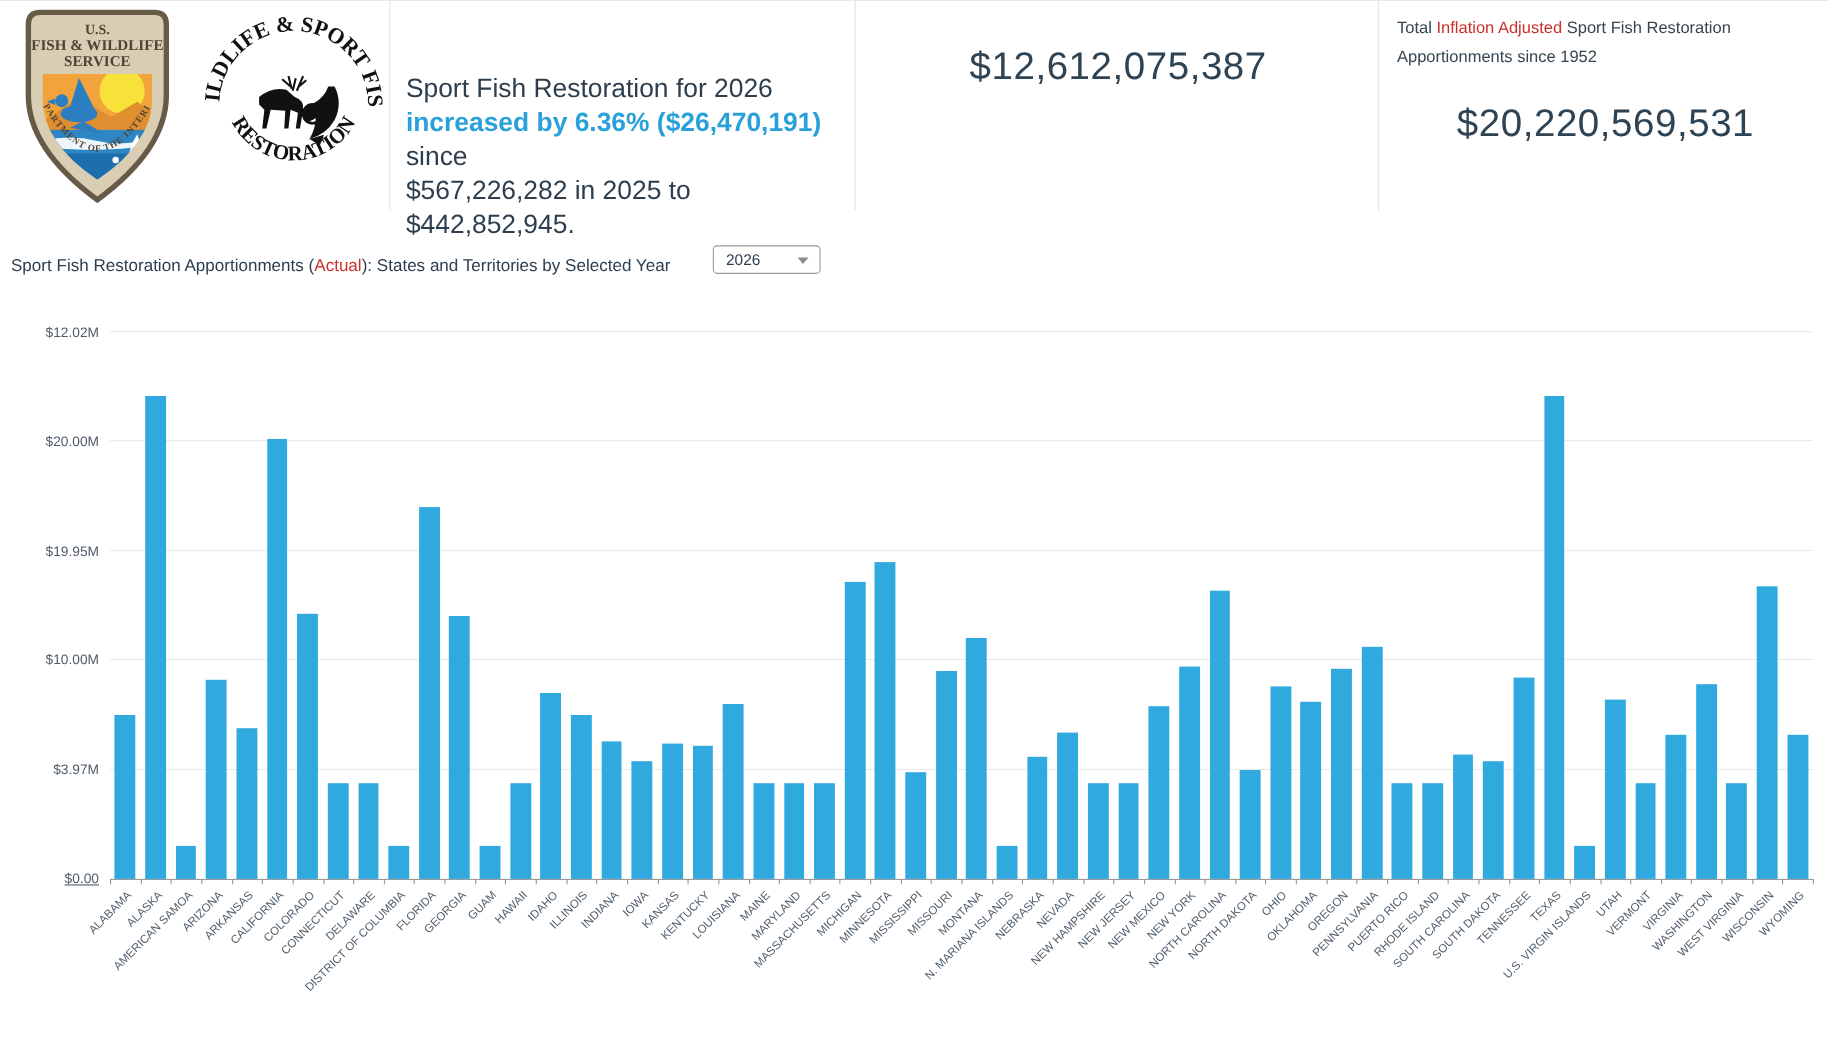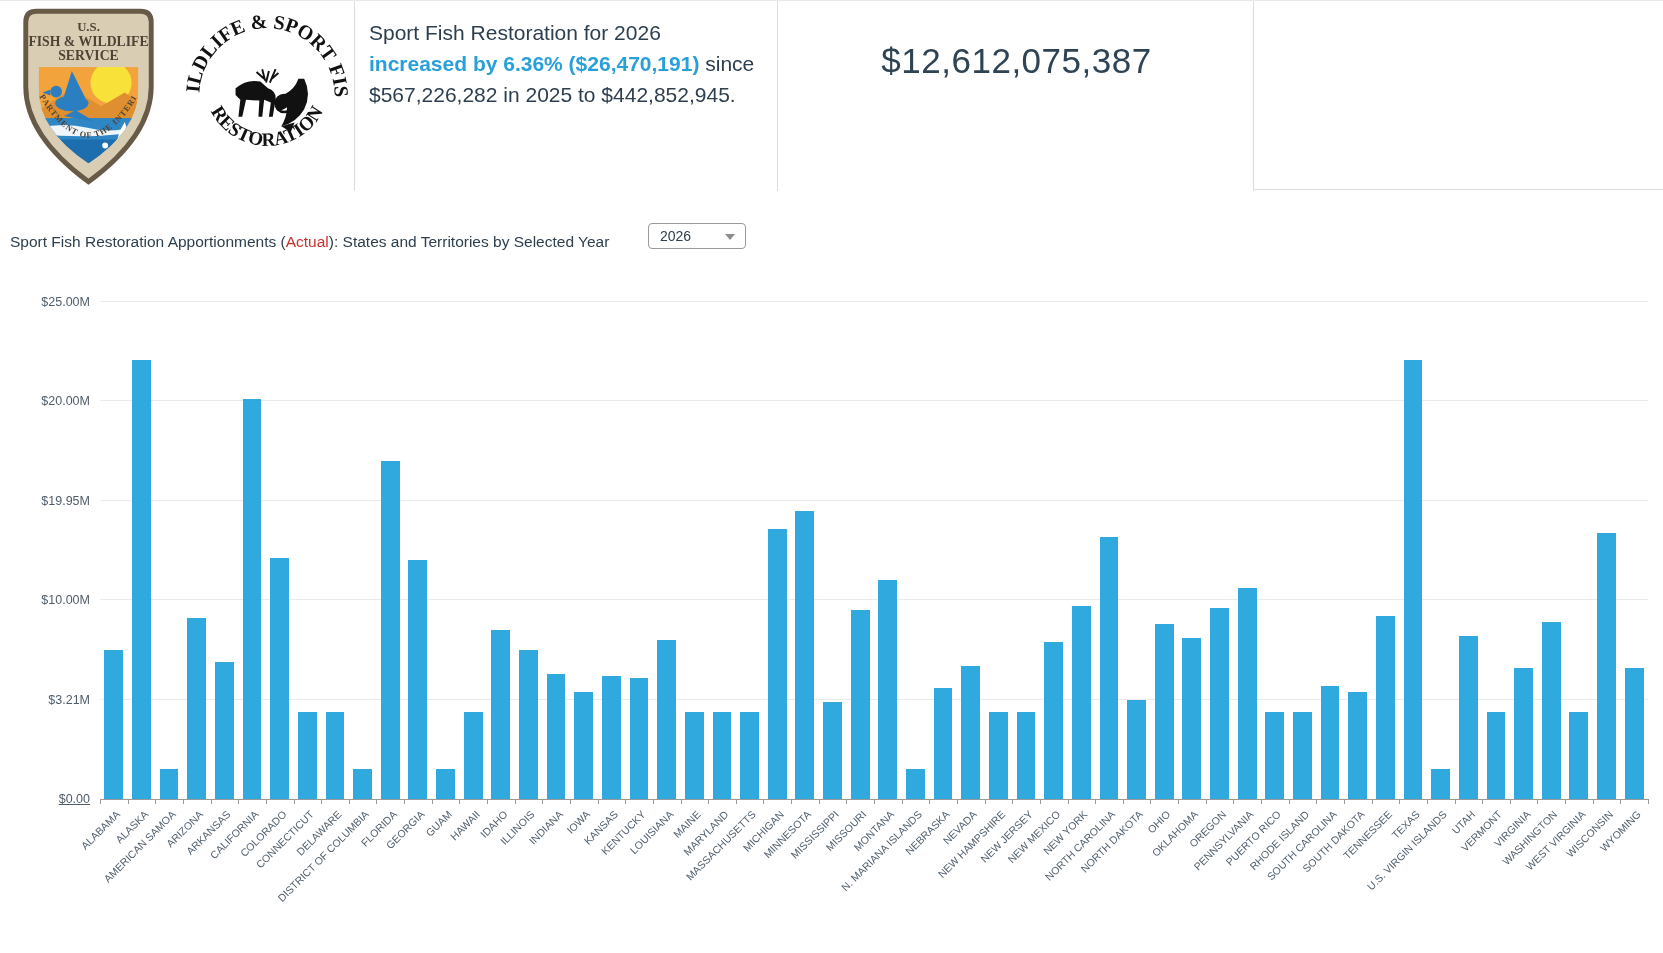--- a/index.html
+++ b/index.html
@@ -12,21 +12,21 @@
             border-top:1px solid #e9e9e9; border-bottom:1px solid #dcdcdc; background:#fff;padding-left:36px; }
   .hcell { position:absolute; top:0; height:190px; border-right:1px solid #dcdcdc; background:#fff; }
   .cell-logos  { left:0;    width:355px; }
   .cell-head   { left:355px; width:423px; padding:16px 14px 0 14px; }
   .cell-stat1  { left:778px;  width:476px; padding:12px 14px 0 16px; }
   .cell-stat2  { left:1254px; width:409px; padding:12px 14px 0 16px; border-right:none; }
 
   .fws-logo  { position:absolute; left:15px; top:7px;  width:147px; height:177px; }
   .wsfr-logo { position:absolute; left:186px; top:7px; width:162px; height:170px; }
 
-  .headline { font-size:21px; line-height:31px; color:#2d3e4e; }
+  .headline { font-size:24px; line-height:31px; color:#2d3e4e;margin-top:48px; }
   .headline .hl { color:#2aa0da; font-weight:bold; }
 
   .stat-title { font-size:15px; line-height:26px; color:#36454f; }
   .stat-title .red { color:#c9302c; }
   .stat-value { margin-top:28px; text-align:center; font-size:35px; color:#2e4354;
                 letter-spacing:0.5px; }
 
   
   .subtitle-bar { position:absolute; left:0; top:220px; width:1324px; height:36px; }
   .chart-title { position:absolute; left:10px; top:13px; font-size:15.5px; color:#2d3e4e; }
@@ -135,45 +135,51 @@
         <span>Sport Fish Restoration for 2026</span><br>
         <span class="hl">increased by 6.36% ($26,470,191)</span><span> since</span><br>
         <span>$567,226,282 in 2025 to $442,852,945.</span>
       </div>
     </div>
 
     <div class="hcell cell-stat1">
       <div class="stat-value">$12,612,075,387</div>
     </div>
 
+    <div class="hcell cell-stat2">
+      <div class="stat-title">
+        <span>Total </span><span class="red">Inflation Adjusted</span><span> Sport Fish Restoration Apportionments since 1952</span>
+      </div>
+      <div class="stat-value">$20,220,569,531</div>
+    </div>
   </div>
 
   <div class="subtitle-bar">
     <div class="chart-title">
       <span>Sport Fish Restoration Apportionments (</span><span class="red">Actual</span><span>): States and Territories by Selected Year</span>
     </div>
     <div class="year-dd">
       <span class="val">2026</span>
       <span class="caret"></span>
     </div>
   </div>
 
   <div class="chart-area">
     <div class="plot">
         <div class="ylabel" style="bottom: calc(0% - 7px); text-decoration: underline;">$0.00</div>
         <div class="gridline" style="bottom: 20%;"></div>
-        <div class="ylabel" style="bottom: calc(20% - 7px);">$3.21M</div>
+        <div class="ylabel" style="bottom: calc(20% - 7px);">$3.97M</div>
         <div class="gridline" style="bottom: 40%;"></div>
         <div class="ylabel" style="bottom: calc(40% - 7px);">$10.00M</div>
         <div class="gridline" style="bottom: 60%;"></div>
         <div class="ylabel" style="bottom: calc(60% - 7px);">$19.95M</div>
         <div class="gridline" style="bottom: 80%;"></div>
         <div class="ylabel" style="bottom: calc(80% - 7px);">$20.00M</div>
         <div class="gridline" style="bottom: 100%;"></div>
-        <div class="ylabel" style="bottom: calc(100% - 7px);">$25.00M</div>
+        <div class="ylabel" style="bottom: calc(100% - 7px);">$12.02M</div>
         <div class="slot" style="left: 0%; width: 1.78571%;">
           <div class="bar" title="ALABAMA" style="height: 30%; background: rgb(47, 169, 222);"></div>
         </div>
         <div class="tick" style="left: 0%;"></div>
         <div class="xlabel" style="right: 99.1071%;">ALABAMA</div>
         <div class="slot" style="left: 1.78571%; width: 1.78571%;">
           <div class="bar" title="ALASKA" style="height: 88.4%; background: rgb(47, 169, 222);"></div>
         </div>
         <div class="tick" style="left: 1.78571%;"></div>
         <div class="xlabel" style="right: 97.3214%;">ALASKA</div>

